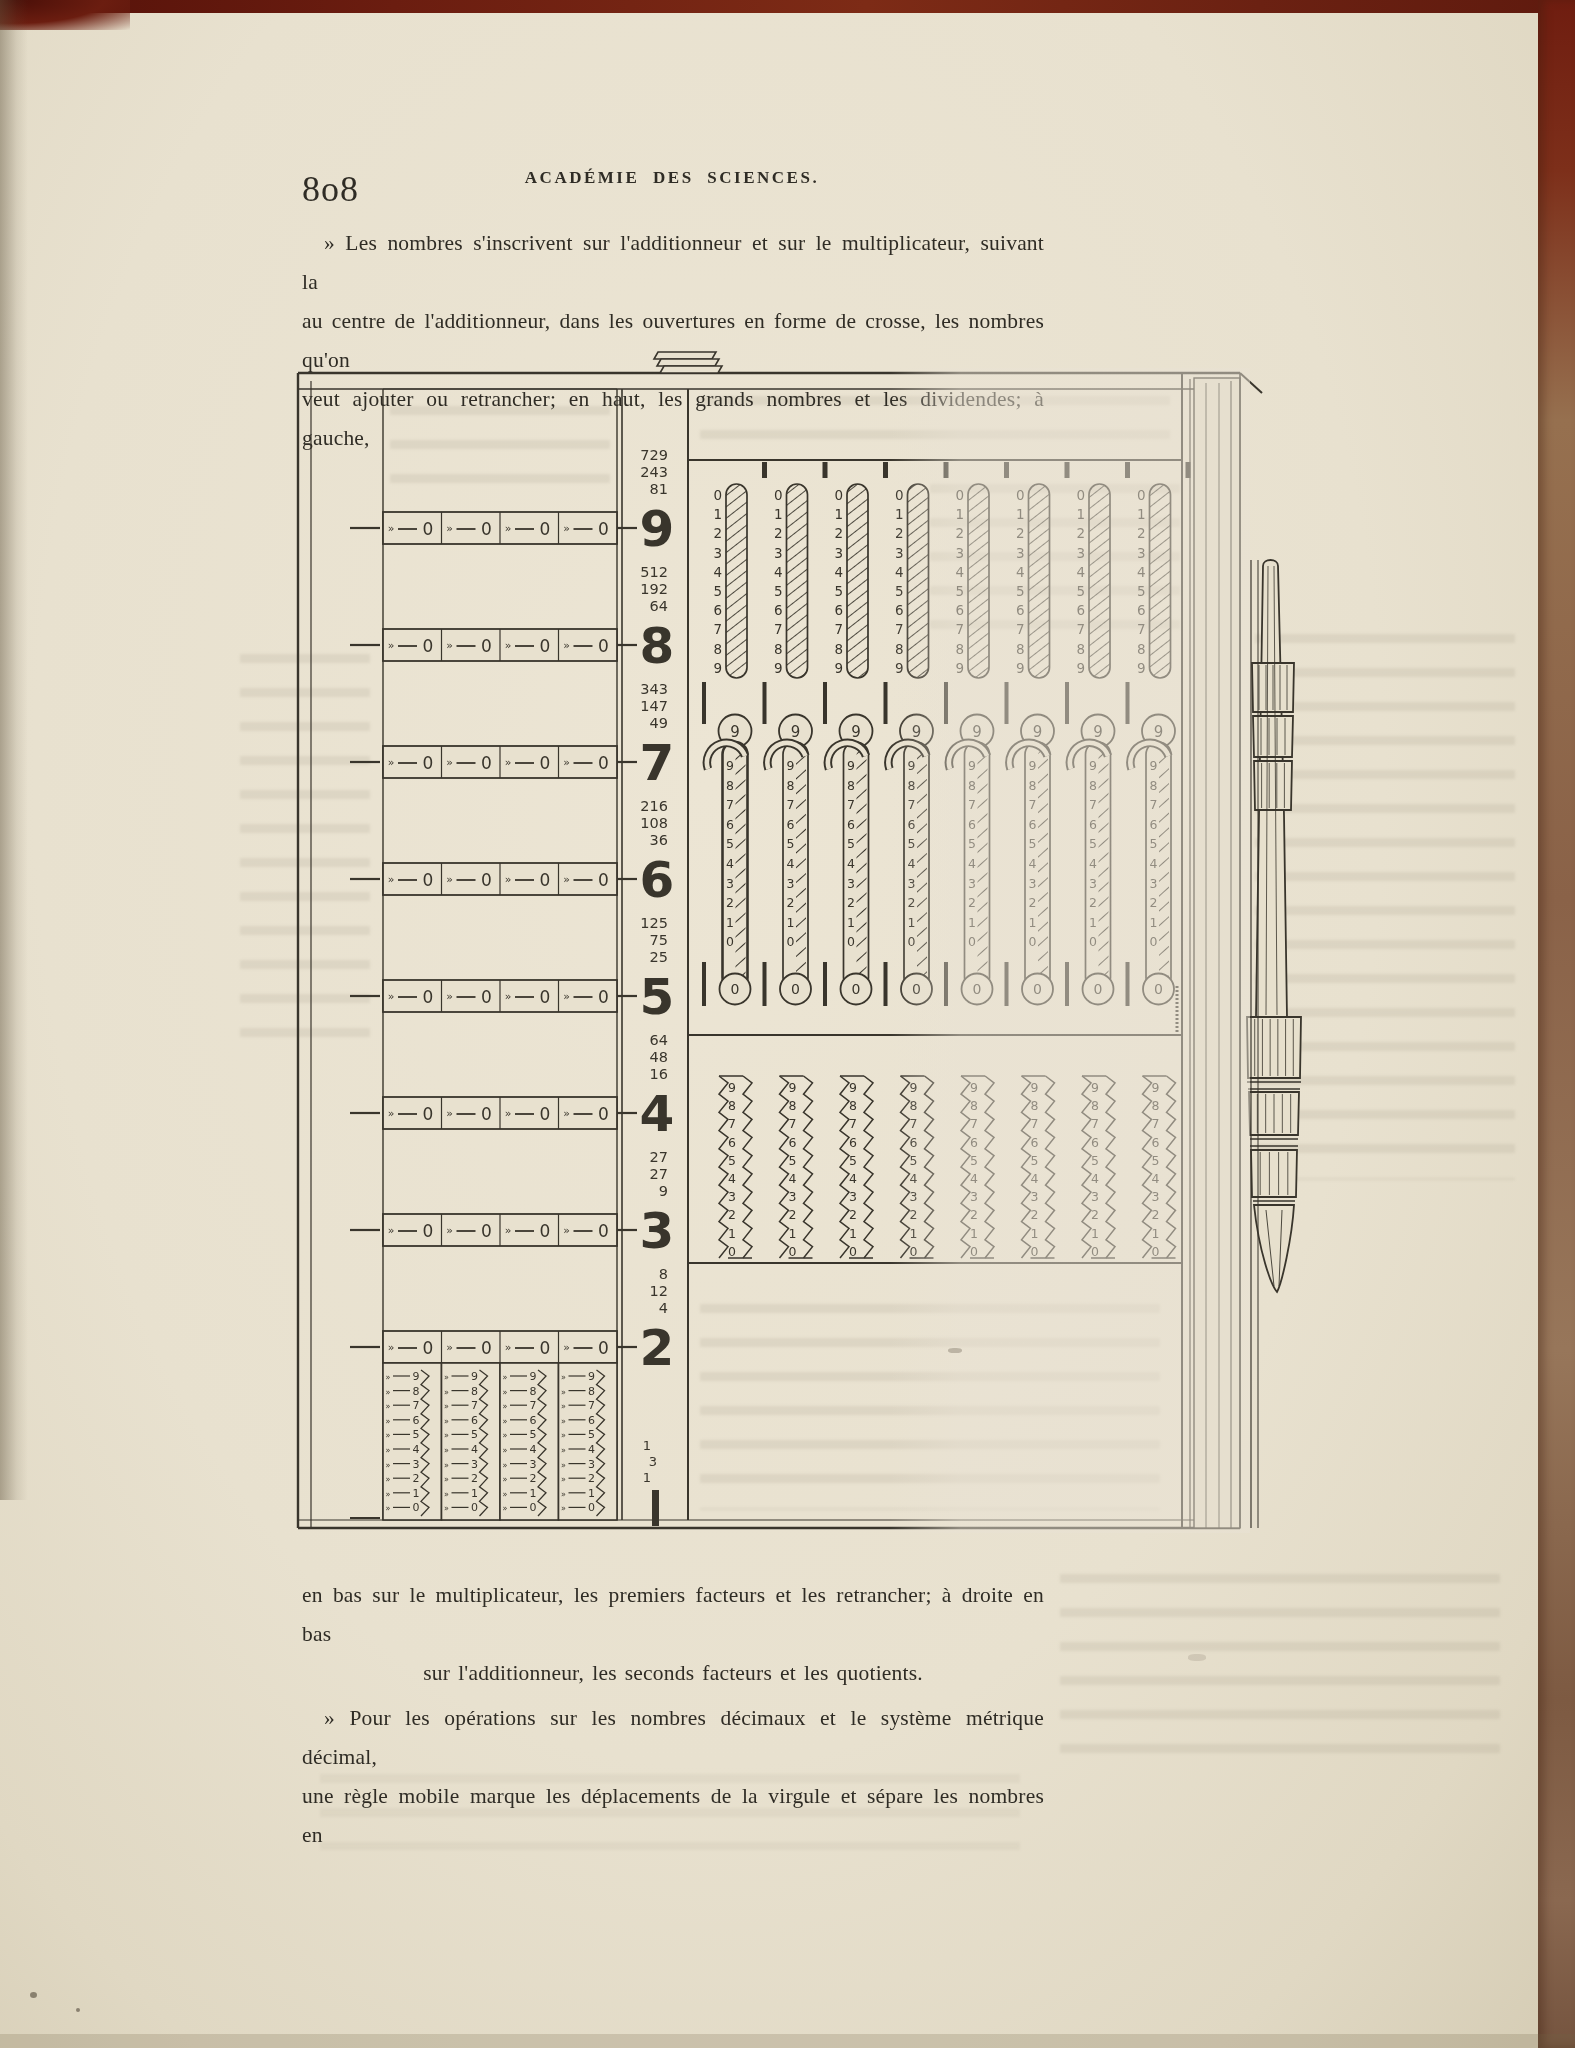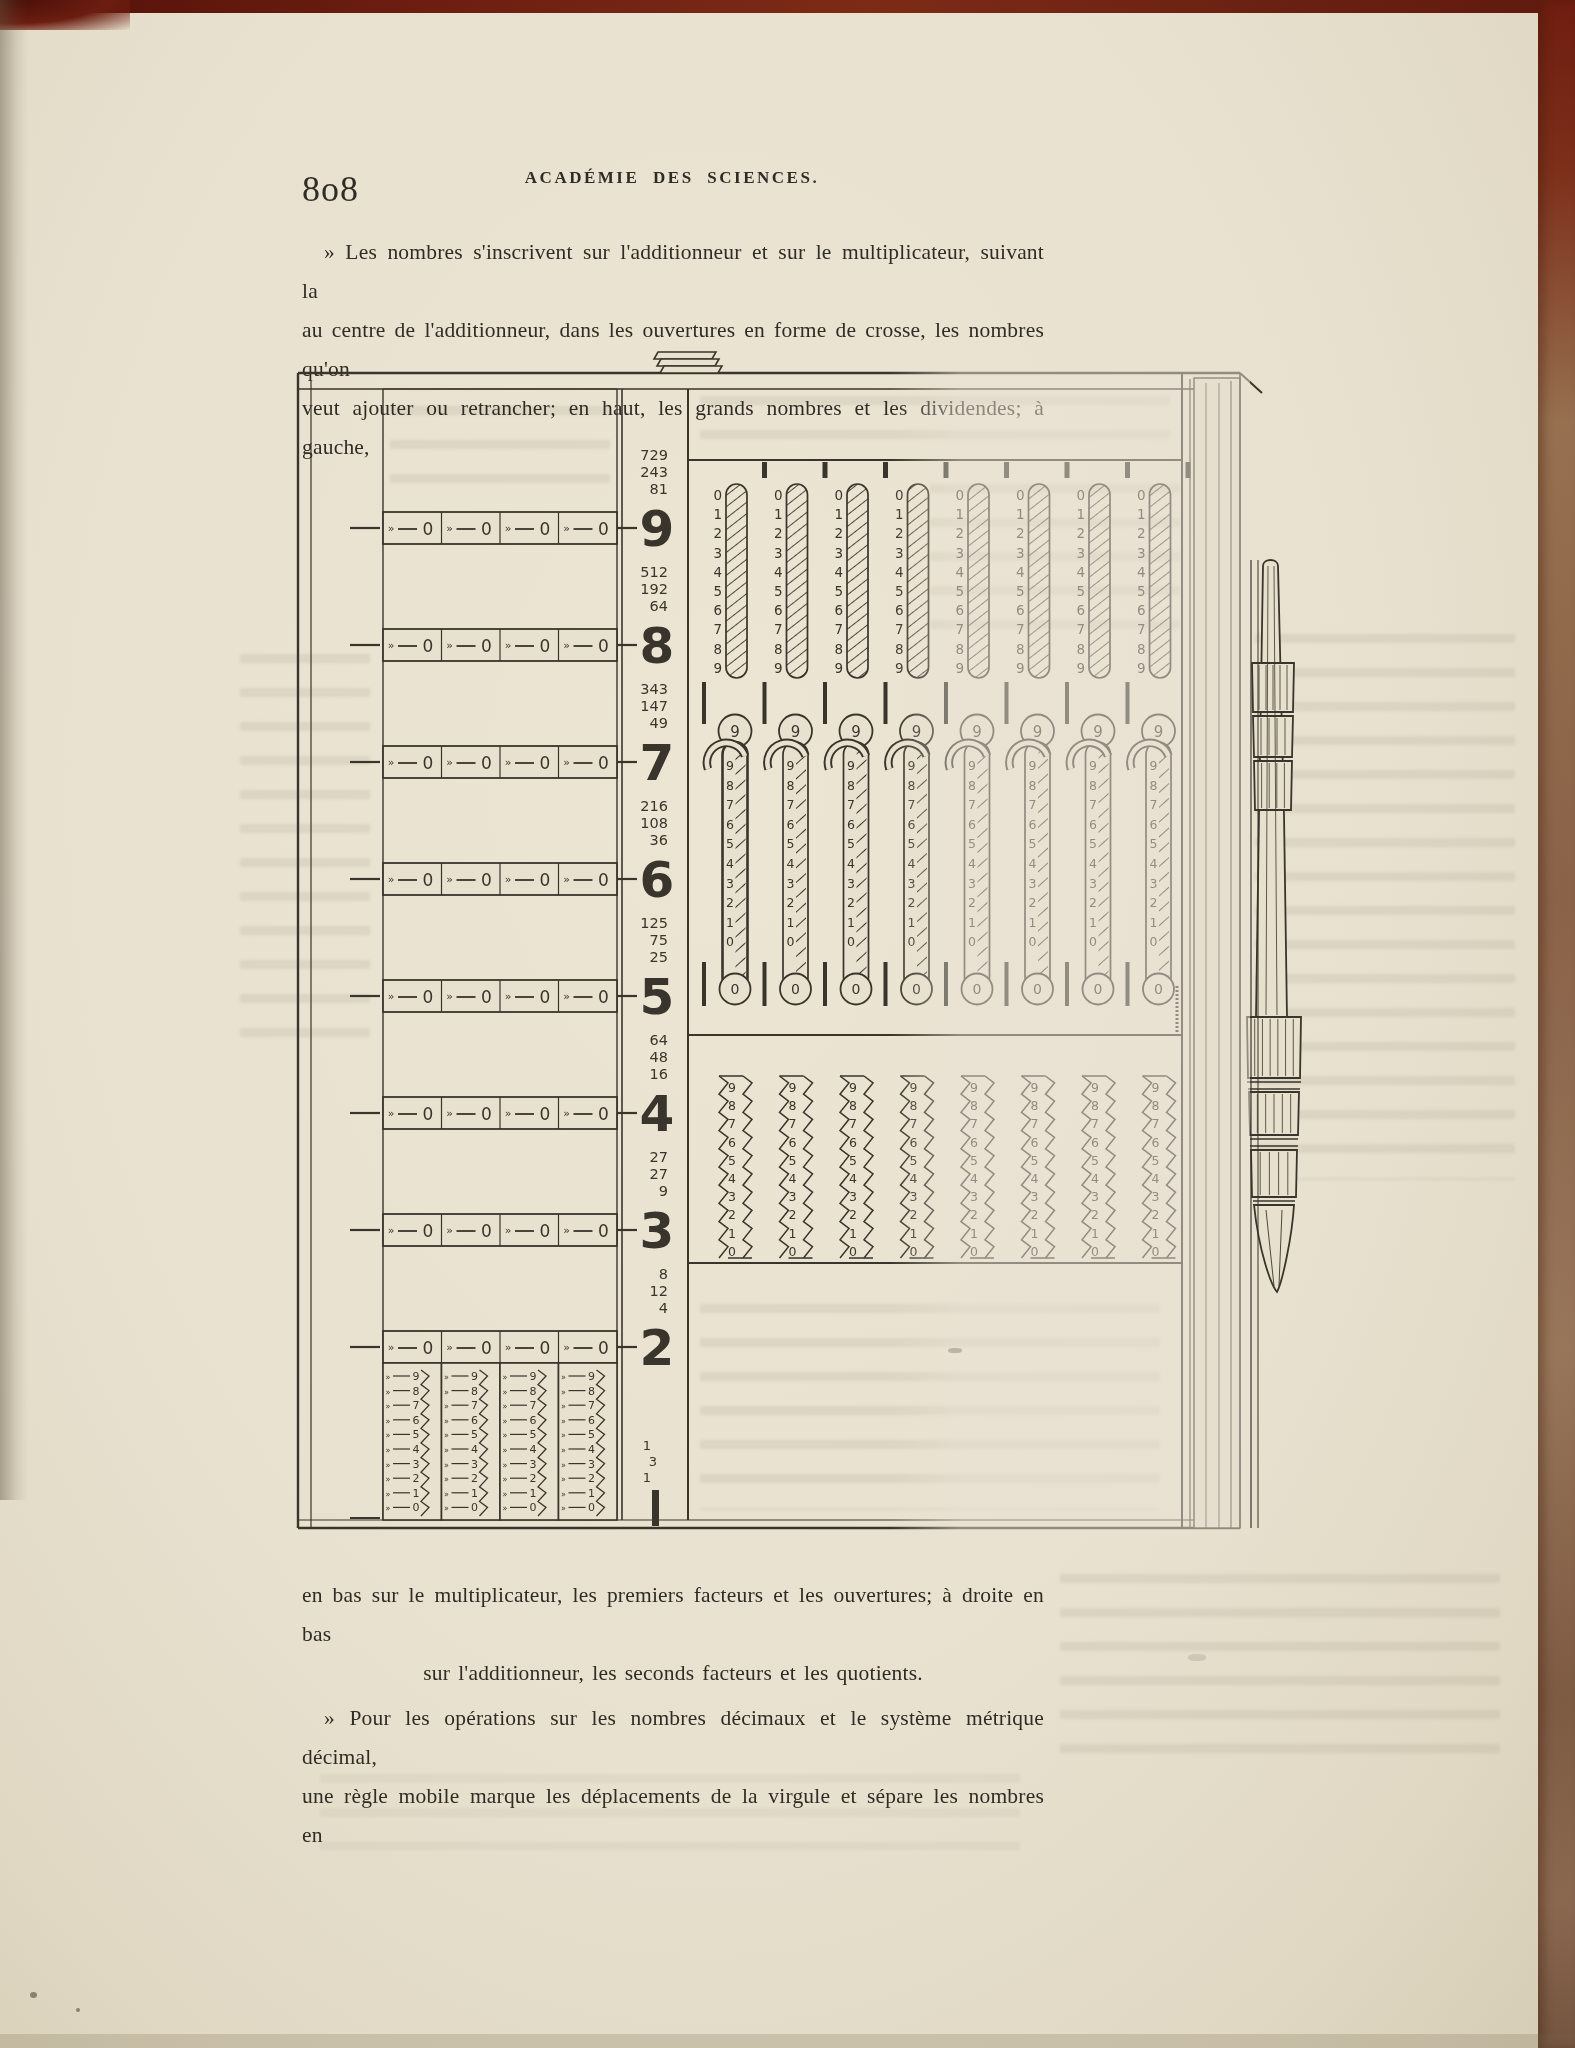--- a/index.html
+++ b/index.html
@@ -5,21 +5,21 @@
   html,body{margin:0;padding:0;background:#b8ad95;}
   #page{position:relative;width:1575px;height:2048px;overflow:hidden;
     background:radial-gradient(ellipse at 45% 38%, #ece5d4 0%, #e8e1cf 55%, #e0d8c3 82%, #d5ccb4 100%);
     font-family:"Liberation Serif", serif;color:#2f2c25;}
   .hdr{position:absolute;top:168px;left:302px;width:740px;height:34px;}
   .pagenum{position:absolute;left:0;top:0;font-size:36px;letter-spacing:1px;}
   .runtitle{position:absolute;left:0;right:0;text-align:center;font-size:17px;font-weight:bold;
     letter-spacing:2.5px;word-spacing:7px;}
   .para{position:absolute;left:302px;width:742px;font-size:21.5px;line-height:39px;
     word-spacing:2.5px;letter-spacing:0.2px;}
-  #para-top{top:224px;margin-top:9px;}
+  #para-top{top:224px;}
   #para-bottom{top:1576px;}
   .jline{text-align:justify;text-align-last:justify;}
   .lline{text-align:center;}
   .indent{text-indent:22px;}
   .gap{height:6px;}
   #figwrap{position:absolute;left:0;top:0;width:1575px;height:2048px;pointer-events:none;}
   svg text{font-family:"DejaVu Sans", sans-serif;fill:#39352c;}
   .ghost{position:absolute;opacity:0.13;filter:blur(1.6px);pointer-events:none;
     background:repeating-linear-gradient(180deg, rgba(125,116,96,0) 0 14px, rgba(125,116,96,.9) 14px 23px, rgba(125,116,96,0) 23px 34px);}
   .wash{position:absolute;left:890px;top:368px;width:360px;height:1165px;pointer-events:none;
@@ -925,21 +925,21 @@
         <line x1="1278.6" y1="1152" x2="1278.6" y2="1195" stroke="#39352c" stroke-width="0.8"></line>
         <line x1="1287.8" y1="1152" x2="1287.8" y2="1195" stroke="#39352c" stroke-width="0.8"></line>
         <line x1="1253" y1="1201" x2="1295" y2="1201" stroke="#39352c" stroke-width="1.6"></line>
         <line x1="1266" y1="1210" x2="1274" y2="1286" stroke="#39352c" stroke-width="0.9"></line>
         <line x1="1282" y1="1210" x2="1279" y2="1286" stroke="#39352c" stroke-width="0.9"></line>
       </svg>
   </div>
   <div class="wash"></div>
 
   <div class="para" id="para-bottom">
-    <div class="jline">en bas sur le multiplicateur, les premiers facteurs et les ouvertures; à droite en bas</div>
+    <div class="jline">en bas sur le multiplicateur, les premiers facteurs et les retrancher; à droite en bas</div>
     <div class="lline">sur l'additionneur, les seconds facteurs et les quotients.</div>
     <div class="gap"></div>
     <div class="jline indent">» Pour les opérations sur les nombres décimaux et le système métrique décimal,</div>
     <div class="jline">une règle mobile marque les déplacements de la virgule et sépare les nombres en</div>
   </div>
 
   <div class="edge-top"></div>
   <div class="edge-top-blob"></div>
   <div class="edge-right"></div>
   <div class="edge-left"></div>

